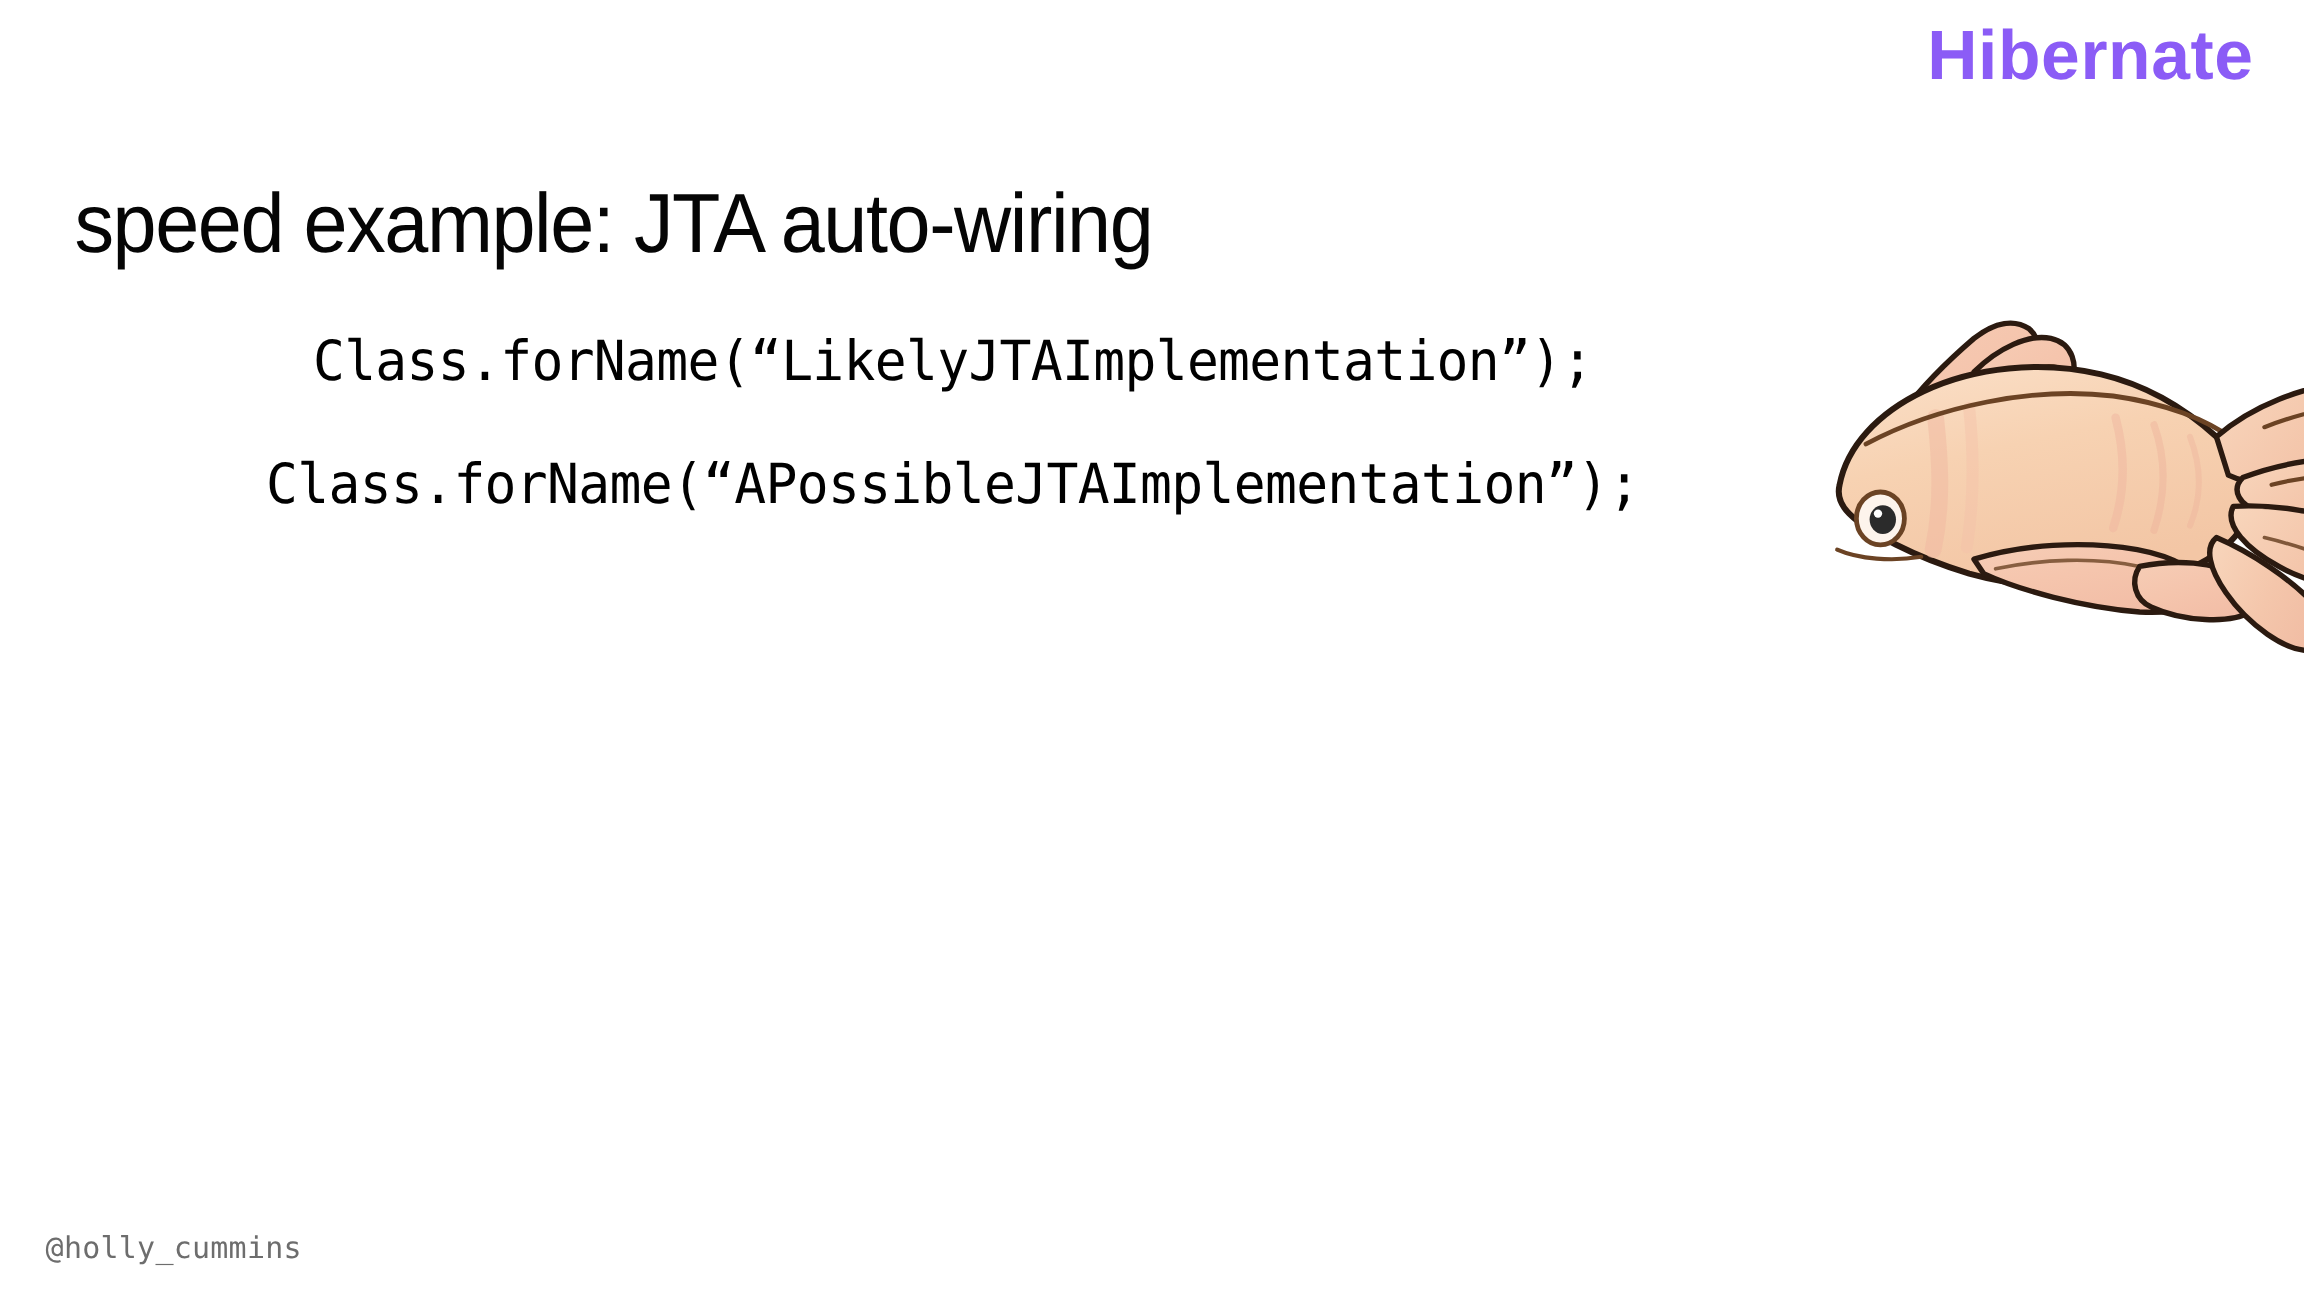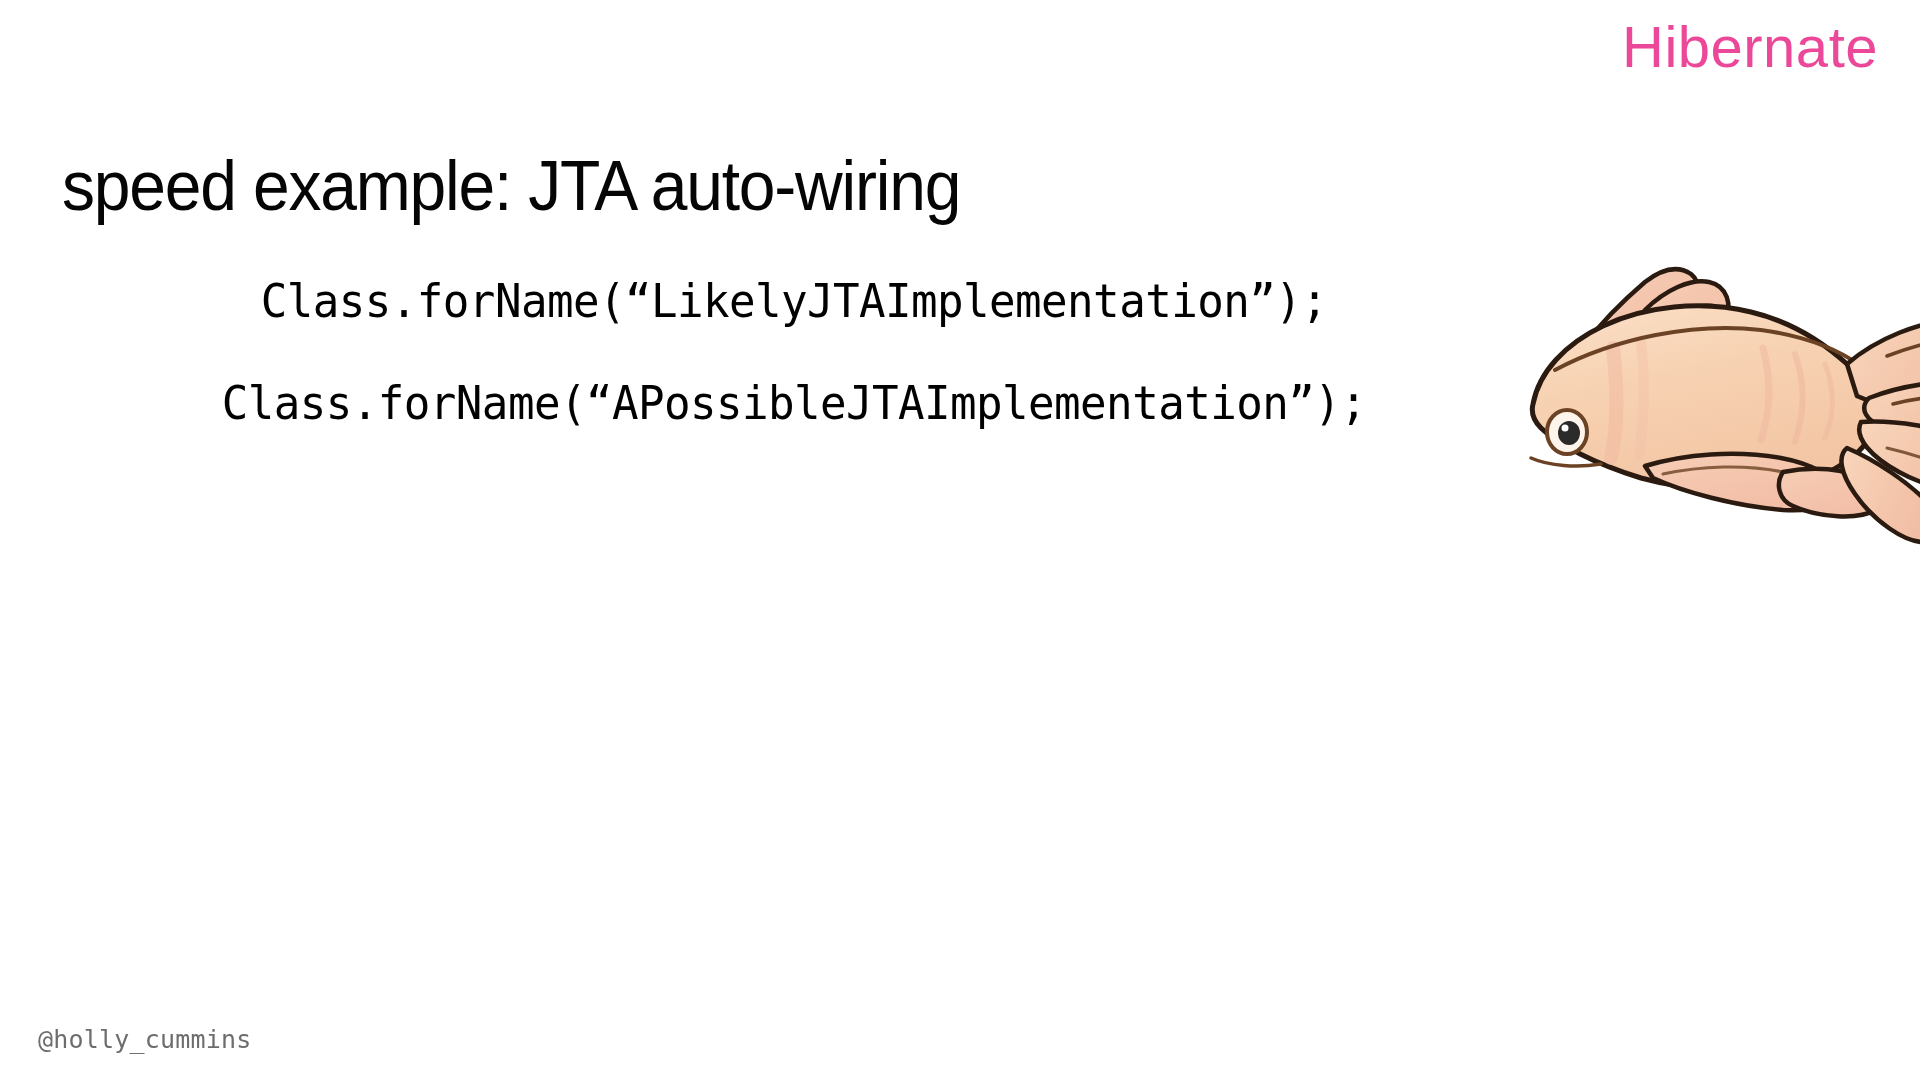--- a/index.html
+++ b/index.html
@@ -16,23 +16,23 @@
     font-family: "Liberation Sans", sans-serif;
   }
 
   
   #brand-logo {
     position: absolute;
     top: 18px;
     right: 42px;
     font-family: "Liberation Sans", sans-serif;
     font-size: 58px;
-    font-weight: 400;
+    font-weight: 700;
     letter-spacing: 0.5px;
-    color: #ec4899;
+    color: #8b5cf6;
     line-height: 1;
     white-space: nowrap;
   }
 
   
   #slide-title {
     position: absolute;
     left: 62px;
     top: 102px;
     font-family: "Liberation Sans", sans-serif;

